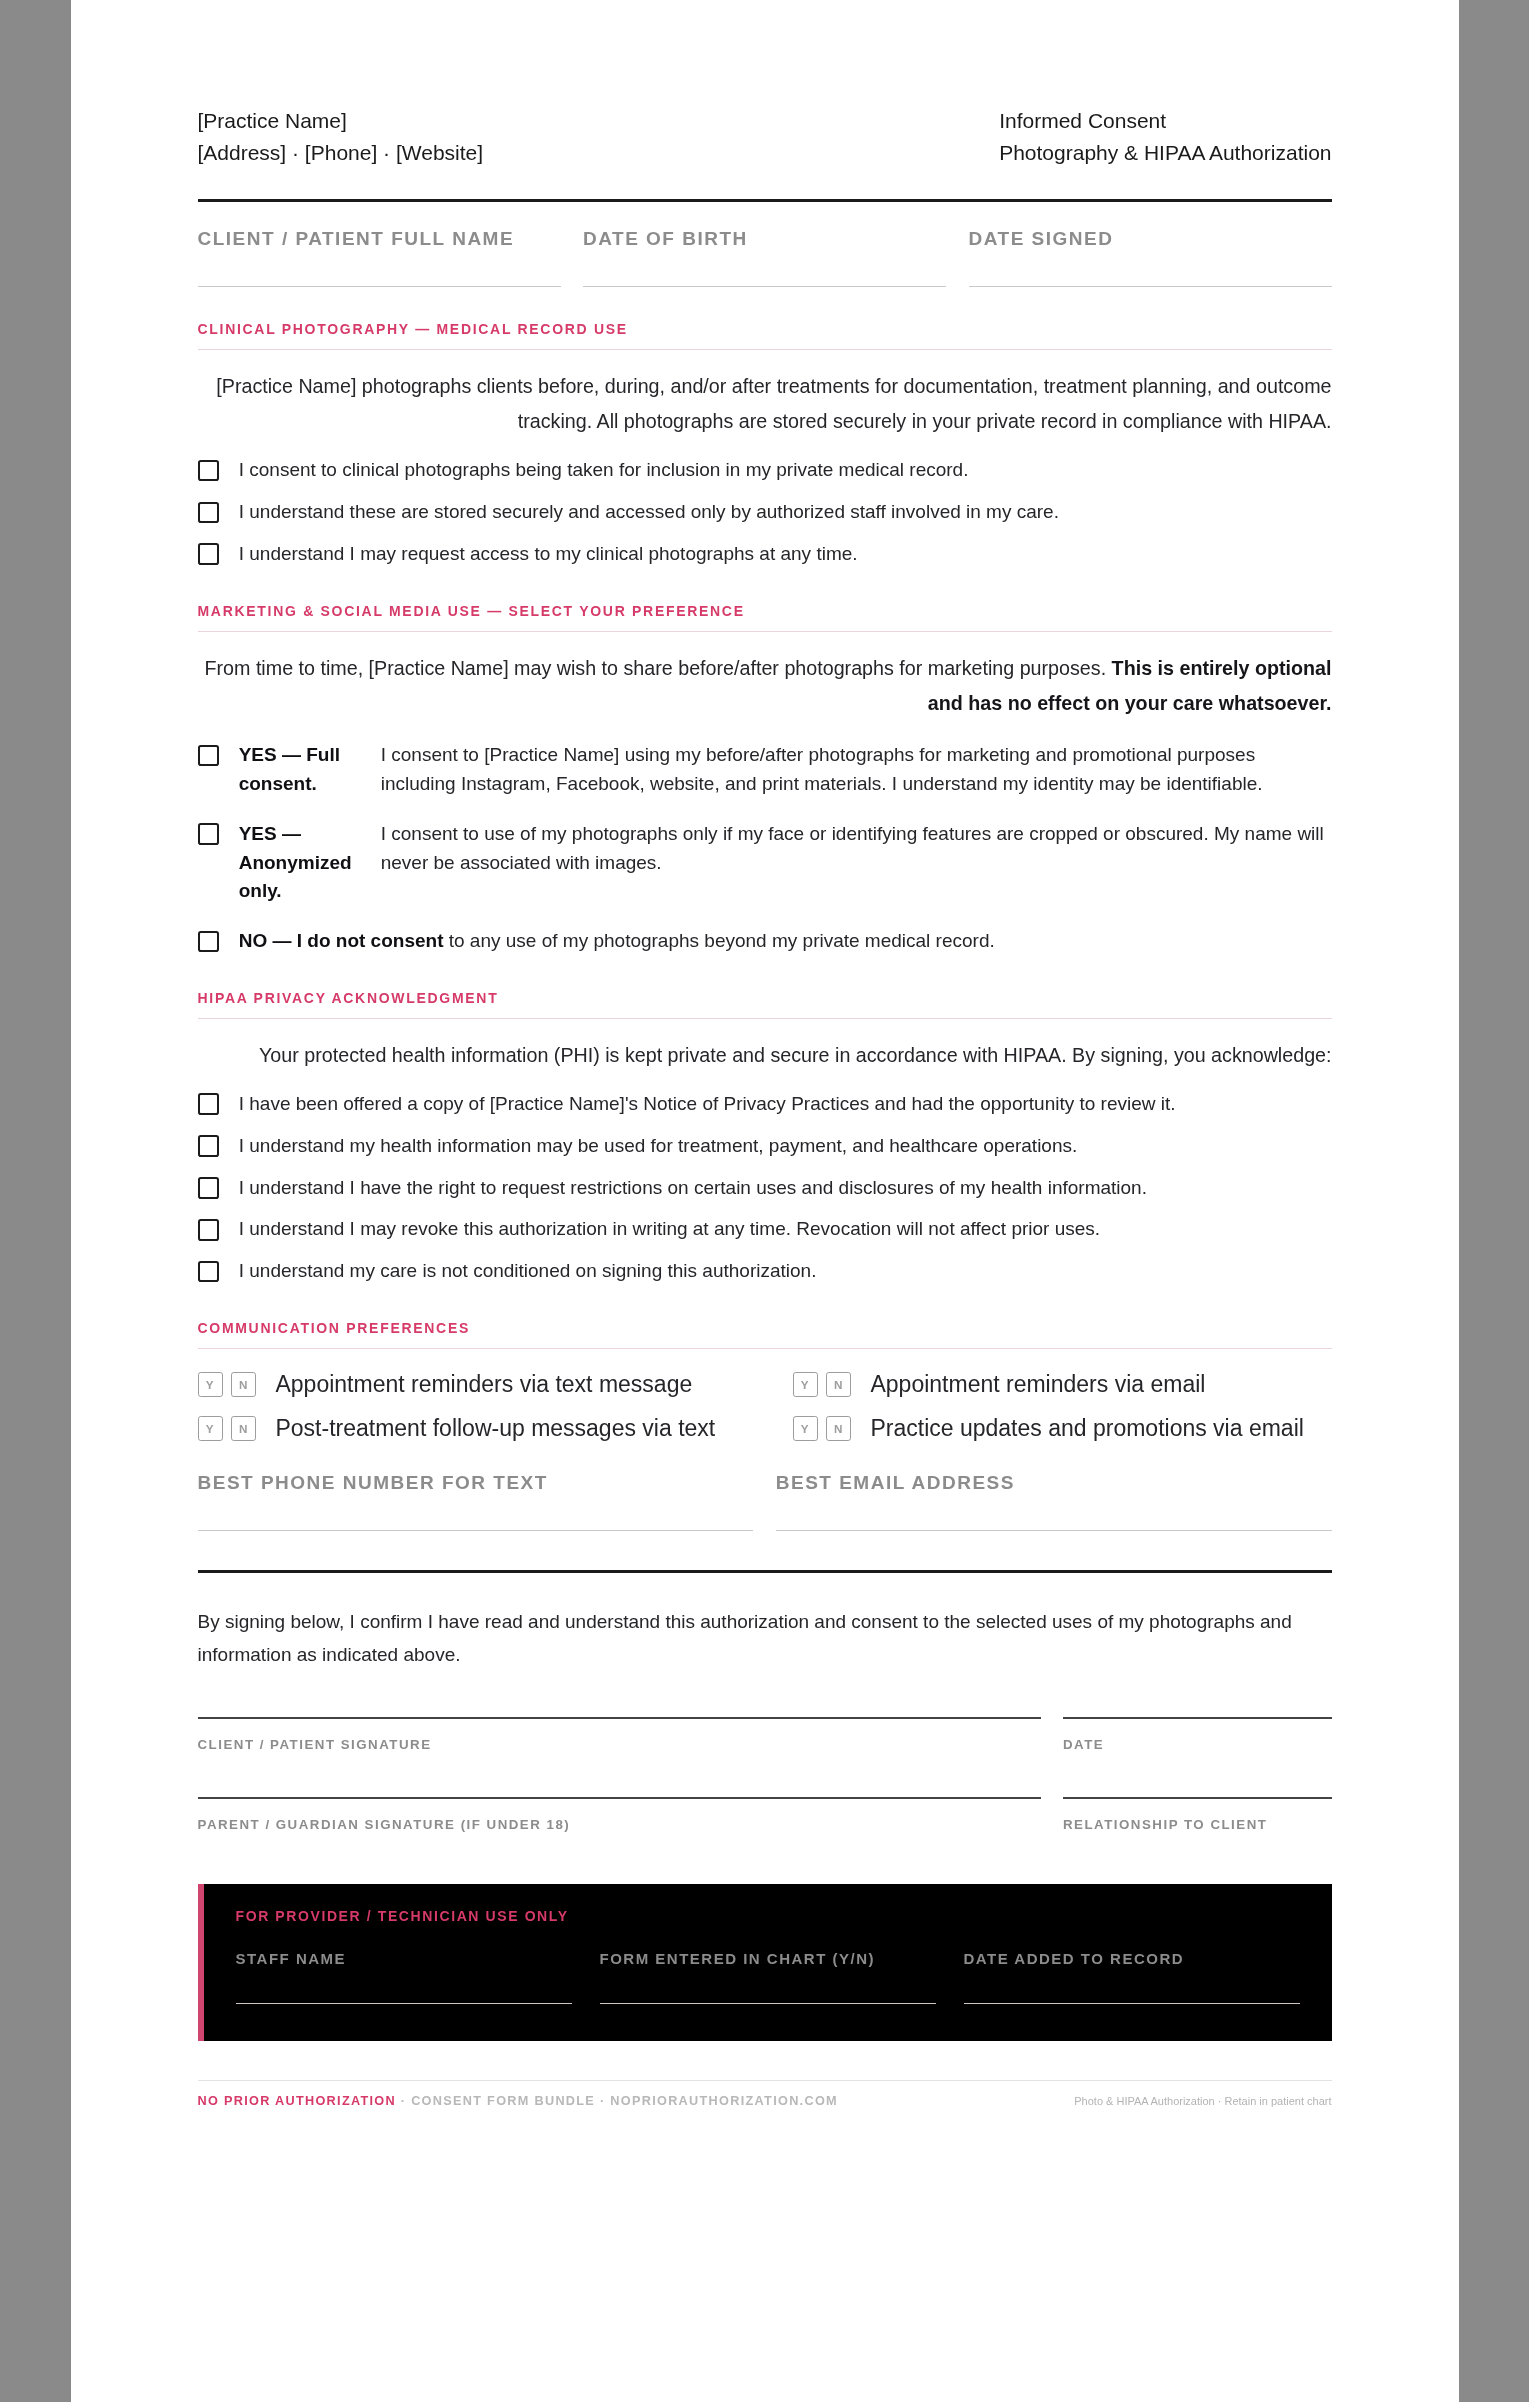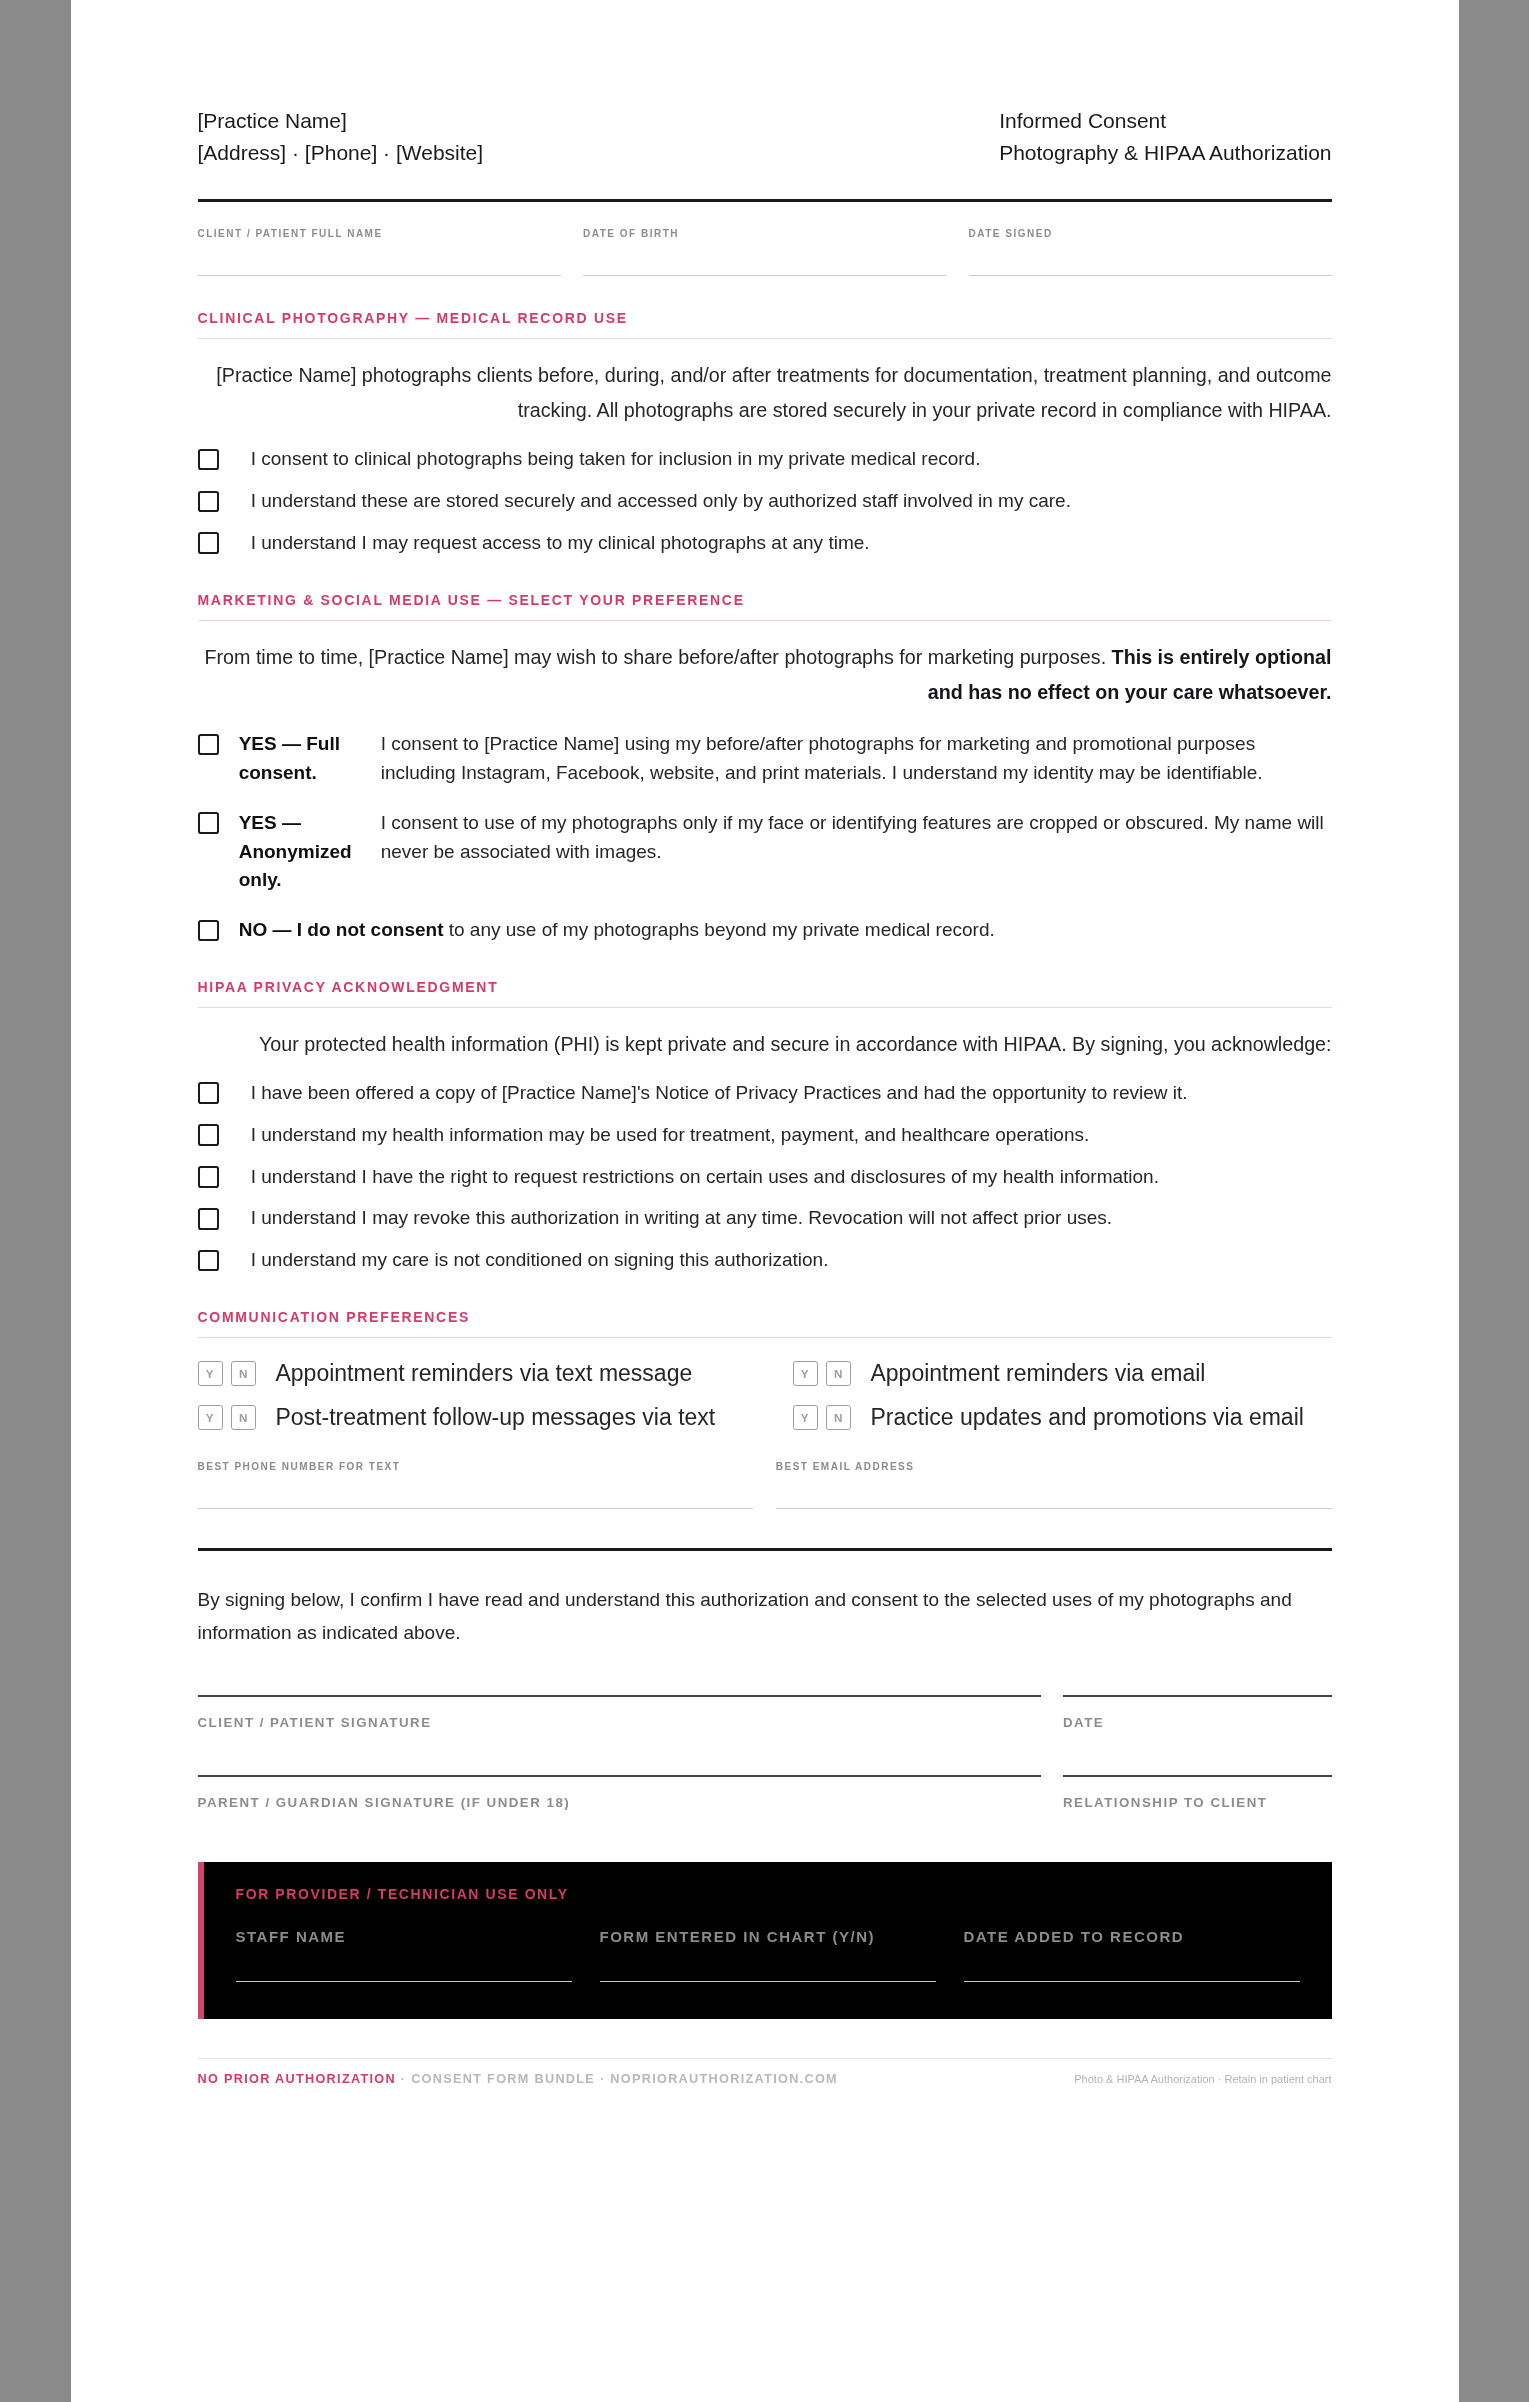--- a/index.html
+++ b/index.html
@@ -41,21 +41,21 @@
   .field-row {
     display: flex;
     gap: 22.5px;
     margin-top: 26px;
   }
   .field {
     flex: 1 1 0;
     min-width: 0;
   }
   .field-label {
-    font-size: 10px;
+    font-size: 19px;
     font-weight: 700;
     letter-spacing: 1.5px;
     color: #8c8c8c;
     text-transform: uppercase;
     white-space: nowrap;
   }
   .field-ink {
     height: 37px;
     border-bottom: 1.9px solid #c9c9c9;
   }
@@ -82,21 +82,21 @@
     margin-top: 19px;
     text-align: right;
   }
   .body-text b { font-weight: 700; color: #16161a; }
 
   
   .check-list { margin-top: 17px; }
   .check-item {
     display: flex;
     align-items: flex-start;
-    gap: 12px;
+    gap: 0;
     margin-top: 13px;
   }
   .check-item:first-child { margin-top: 3.7px; }
 
   .cbox {
     flex: 0 0 auto;
     width: 21.5px;
     height: 21.5px;
     border: 2.2px solid #1b1b1b;
     border-radius: 2.8px;

